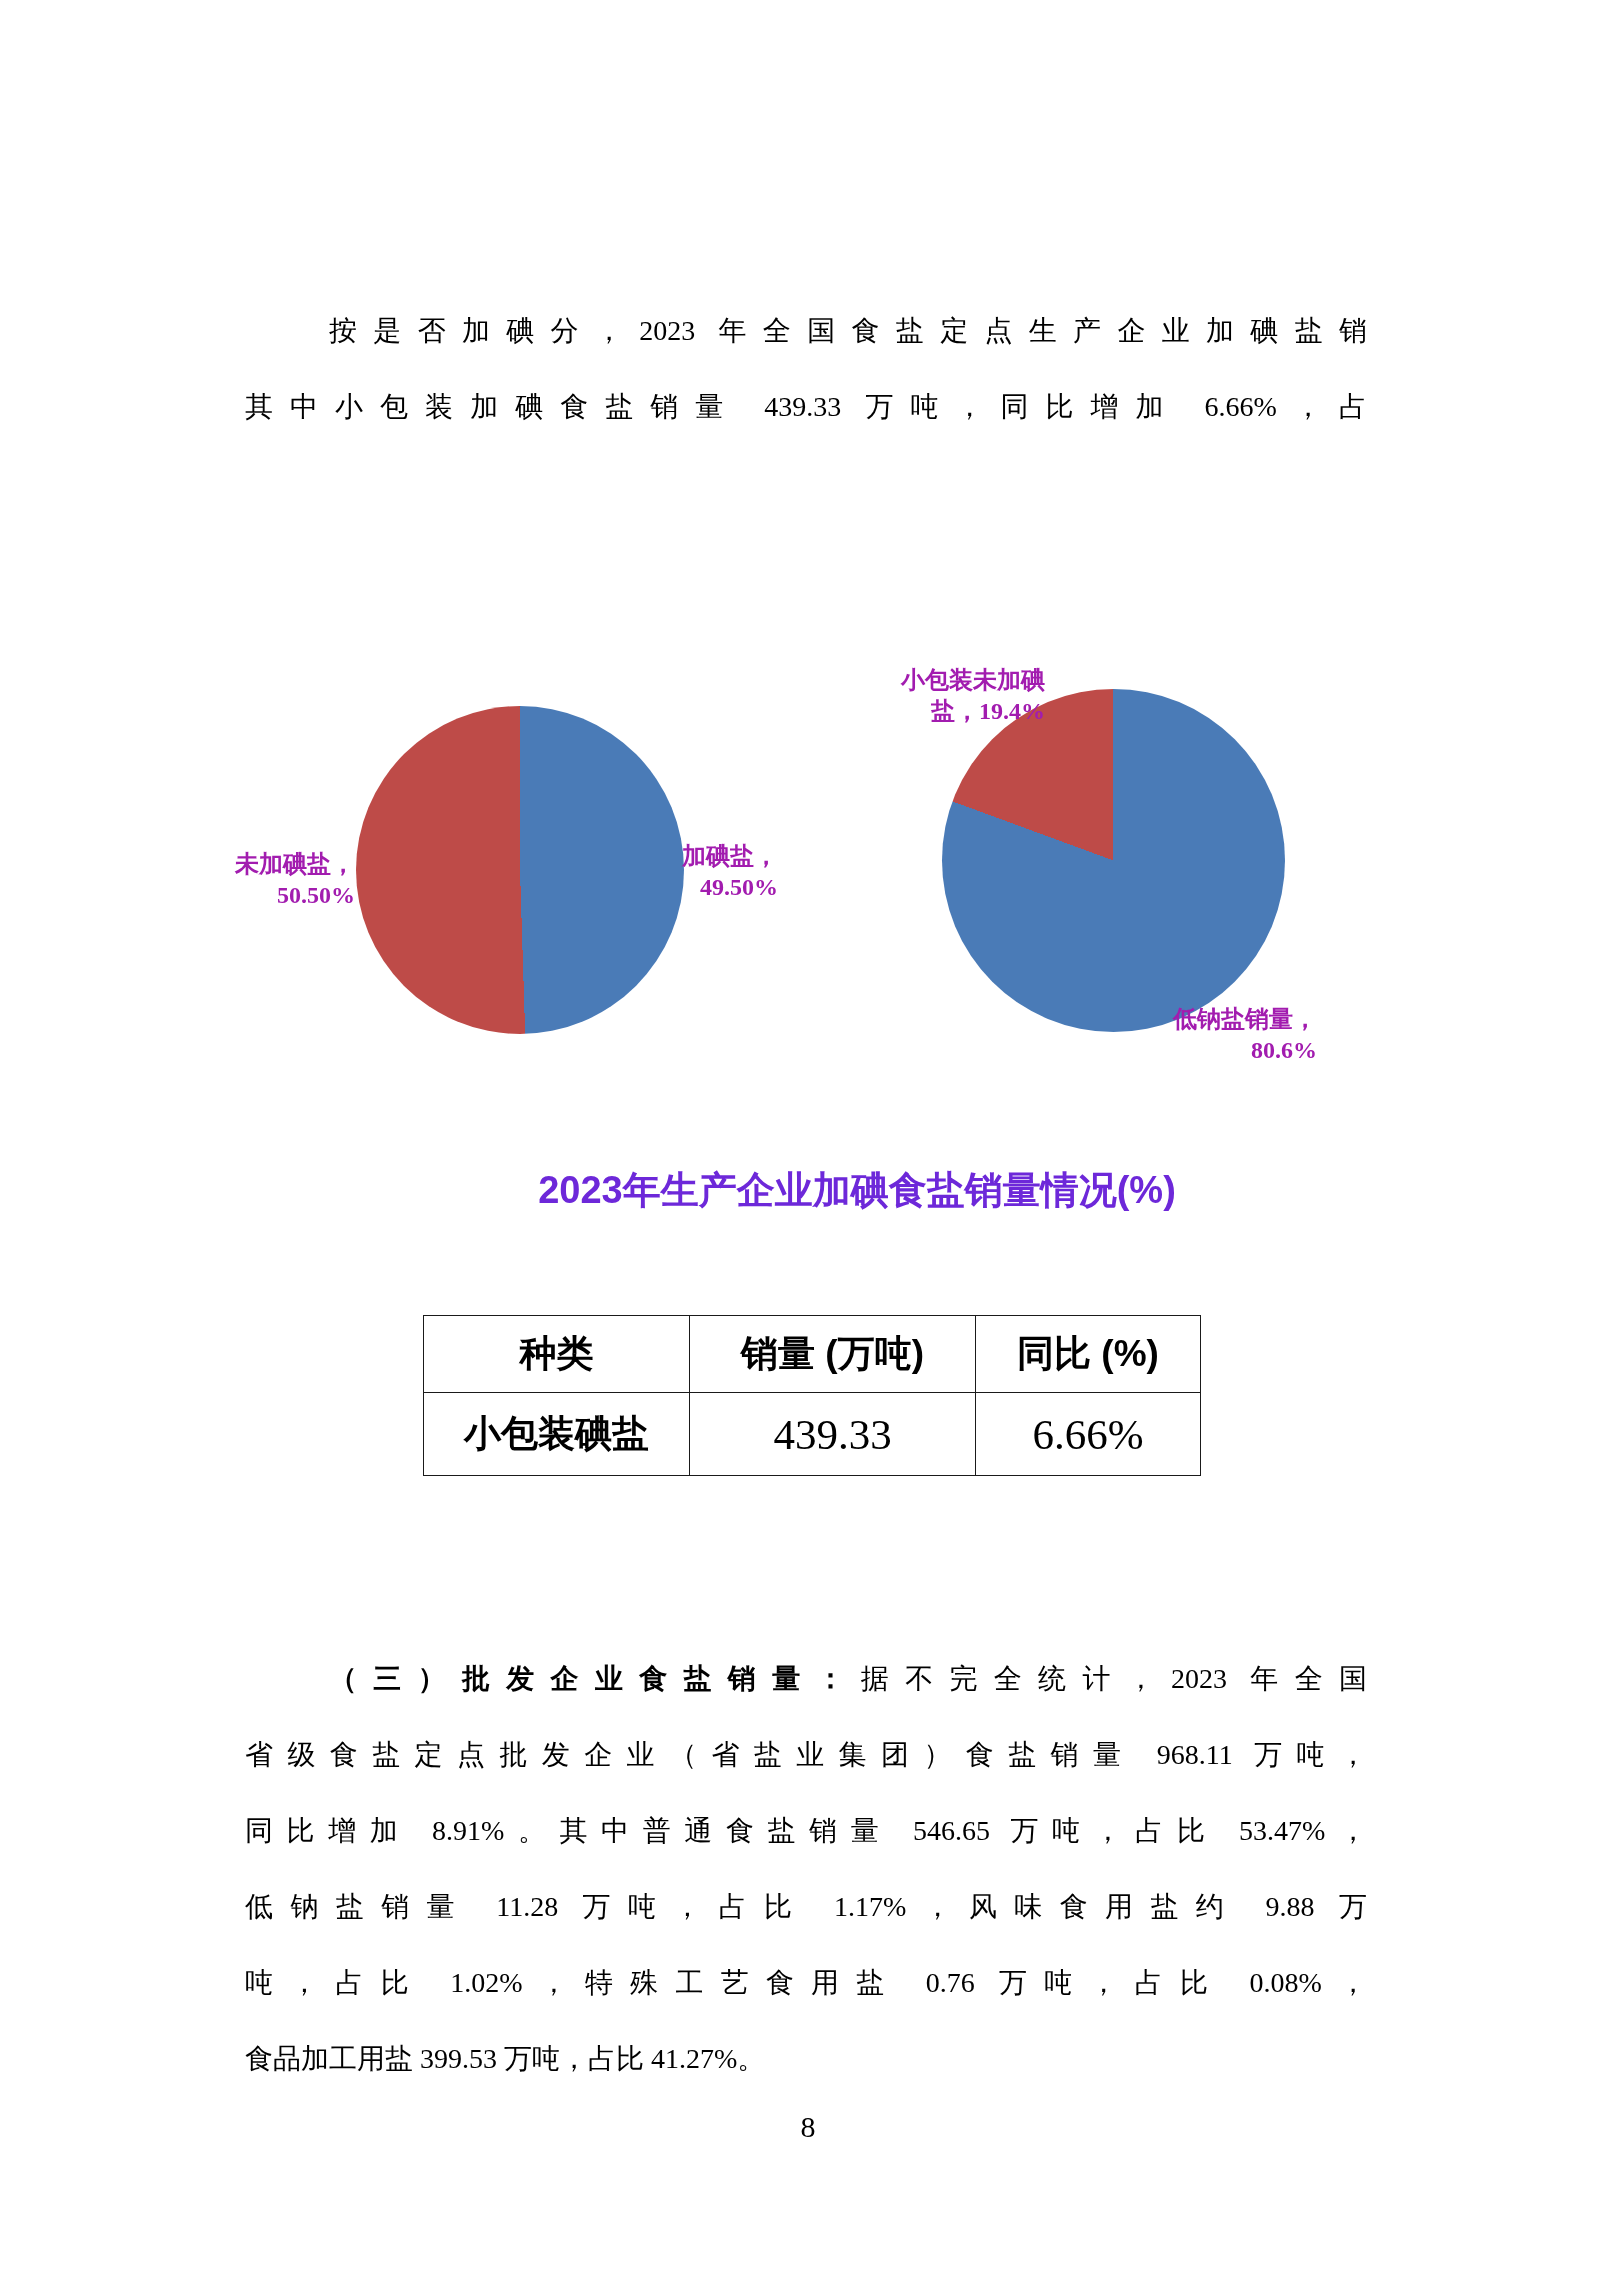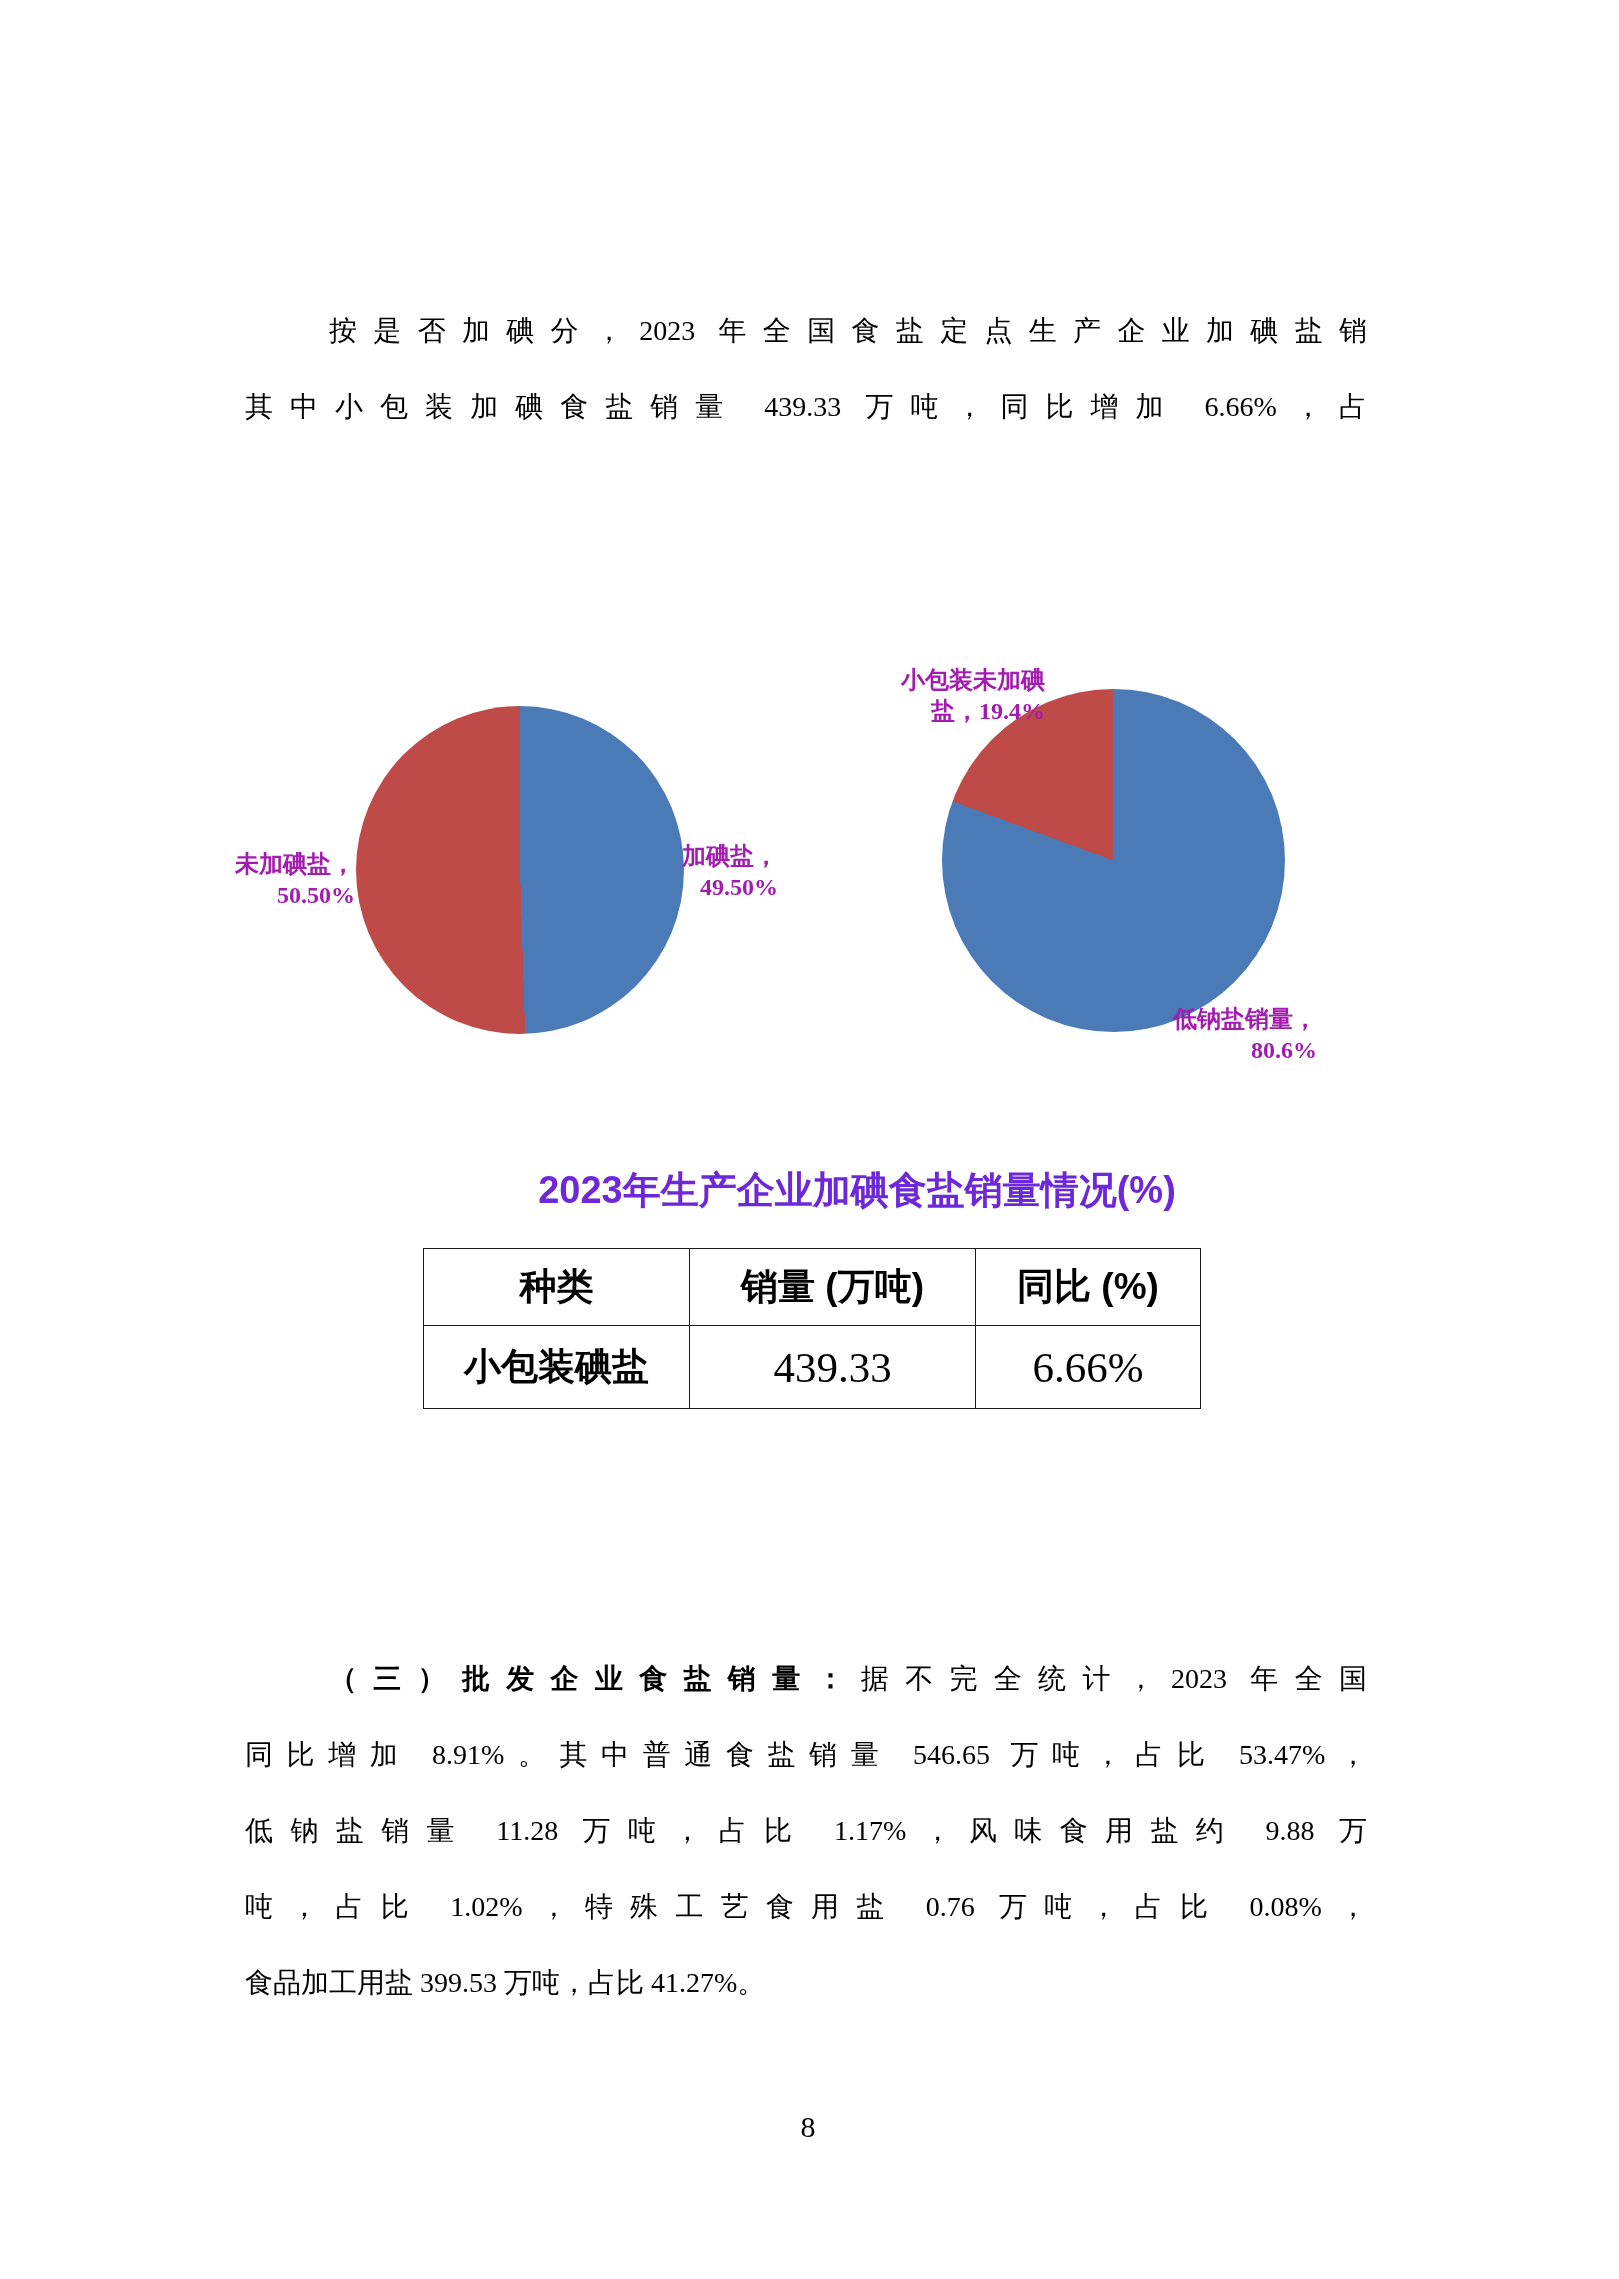--- a/index.html
+++ b/index.html
@@ -33,21 +33,21 @@
     text-align:right;white-space:nowrap;
   }
   
   .chart-title{
     position:absolute;left:857px;top:1165px;transform:translateX(-50%);
     font-family:"Liberation Sans","DejaVu Sans",sans-serif;
     font-weight:bold;font-size:38px;white-space:nowrap;color:#6d28d9;
   }
   
   table.sales{
-    position:absolute;left:423px;top:1248px;width:774px;
+    position:absolute;left:423px;top:1315px;width:774px;
     border-collapse:collapse;table-layout:fixed;
   }
   table.sales td{
     border:1.9px solid #1a1a1a;text-align:center;vertical-align:middle;
     padding:0;
   }
   table.sales .hrow td{height:76px;}
   table.sales .drow td{height:82px;}
   .cn-bold{
     font-family:"Liberation Sans","DejaVu Sans",sans-serif;
@@ -103,20 +103,21 @@
       <td class="col2 num">439.33</td>
       <td class="col3 num">6.66%</td>
     </tr>
   </tbody>
 </table>
 
 <div class="para" style="top:1641px">
   <div class="bline just indent">
     <span class="lead-bold">（三）批发企业食盐销量：</span><span>据不完全统计，2023 年全国</span>
   </div>
+  <div class="bline just">省级食盐定点批发企业（省盐业集团）食盐销量 968.11 万吨，</div>
   <div class="bline just">同比增加 8.91%。其中普通食盐销量 546.65 万吨，占比 53.47%，</div>
   <div class="bline just">低钠盐销量 11.28 万吨，占比 1.17%，风味食用盐约 9.88 万</div>
   <div class="bline just">吨，占比 1.02%，特殊工艺食用盐 0.76 万吨，占比 0.08%，</div>
   <div class="bline">食品加工用盐 399.53 万吨，占比 41.27%。</div>
 </div>
 
 <div class="page-num">8</div>
 
 
 </body></html>

